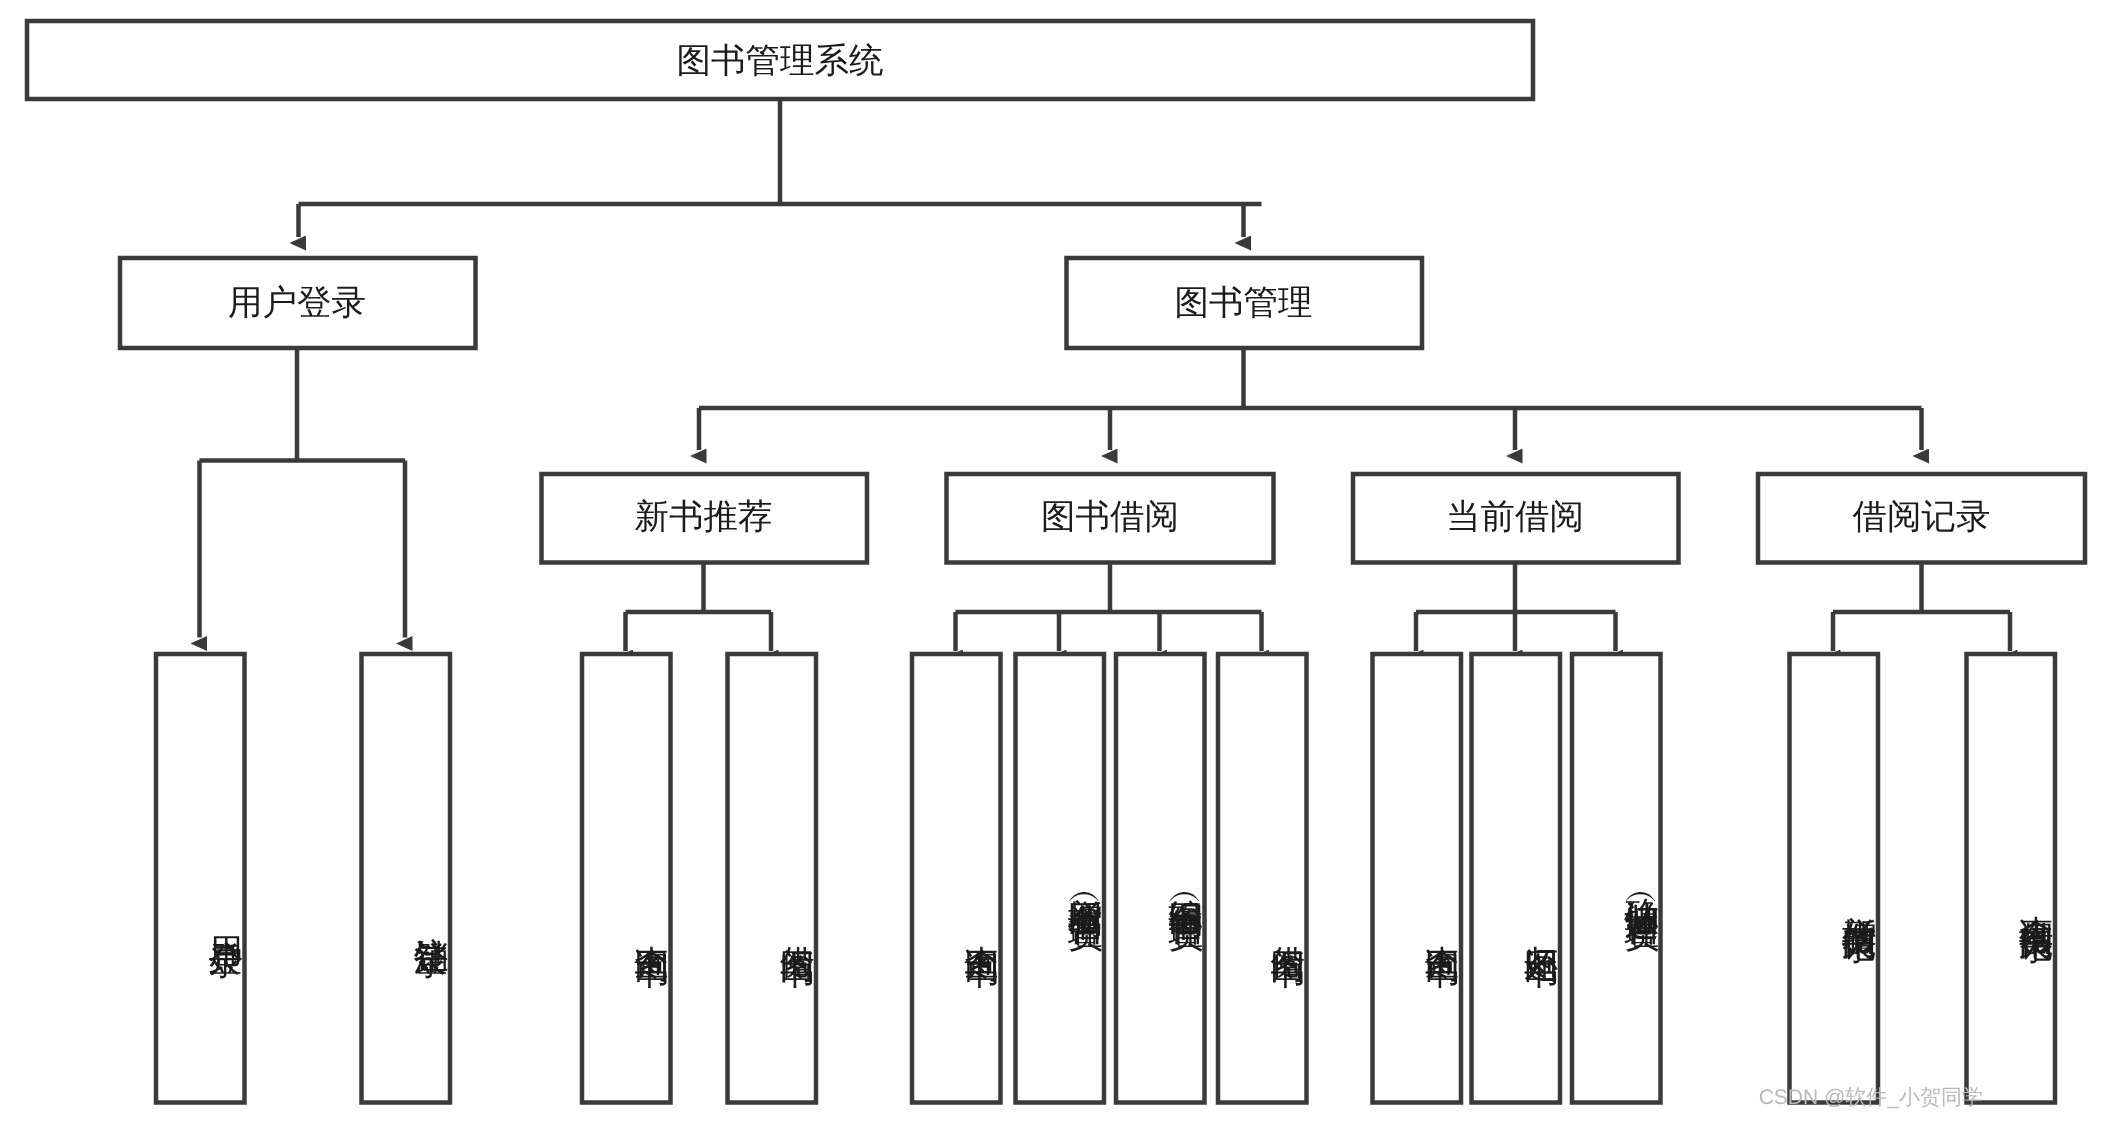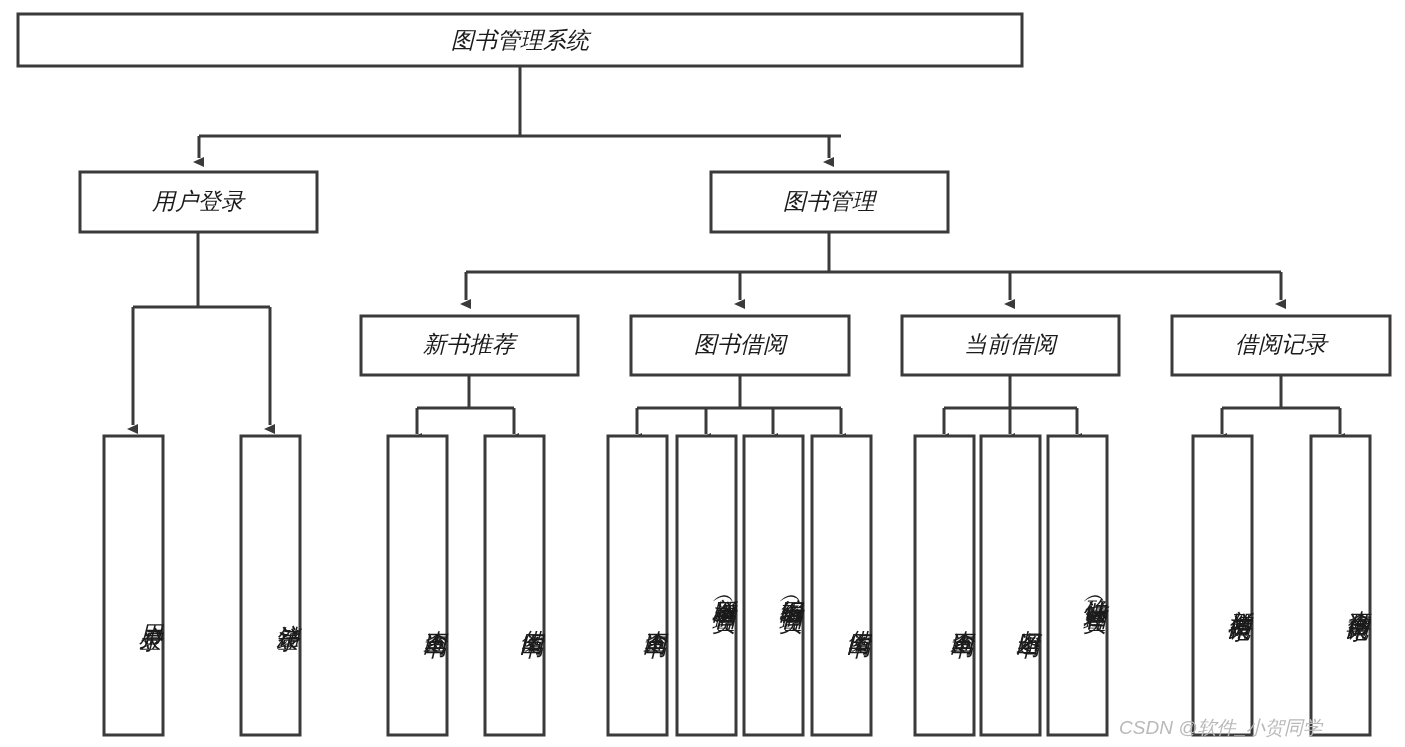--- a/index.html
+++ b/index.html
@@ -11,21 +11,20 @@
     width: 1405px;
     height: 747px;
     font-family: "Liberation Sans", "DejaVu Sans", sans-serif;
     overflow: hidden;
   }
   #diagram-root {
     position: relative;
     width: 1330px;
     height: 747px;
     background: #ffffff;
-    font-style: italic;
   }
   svg#tree-svg {
     position: absolute;
     left: 0;
     top: 0;
     width: 1405px;
     height: 747px;
   }
   .node-box {
     fill: #ffffff;
@@ -62,21 +61,21 @@
     align-items: flex-start;
     justify-content: center;
     white-space: nowrap;
     pointer-events: none;
   }
   .watermark {
     position: absolute;
     right: 8px;
     bottom: 6px;
     font-family: "Liberation Sans", "DejaVu Sans", sans-serif;
-    font-size: 19px;
+    font-size: 14px;
     color: #b9b9b9;
     white-space: nowrap;
   }
 </style>
 </head>
 <body>
 
 <div id="diagram-root">
 
   <svg id="tree-svg" viewBox="0 0 1405 747">

